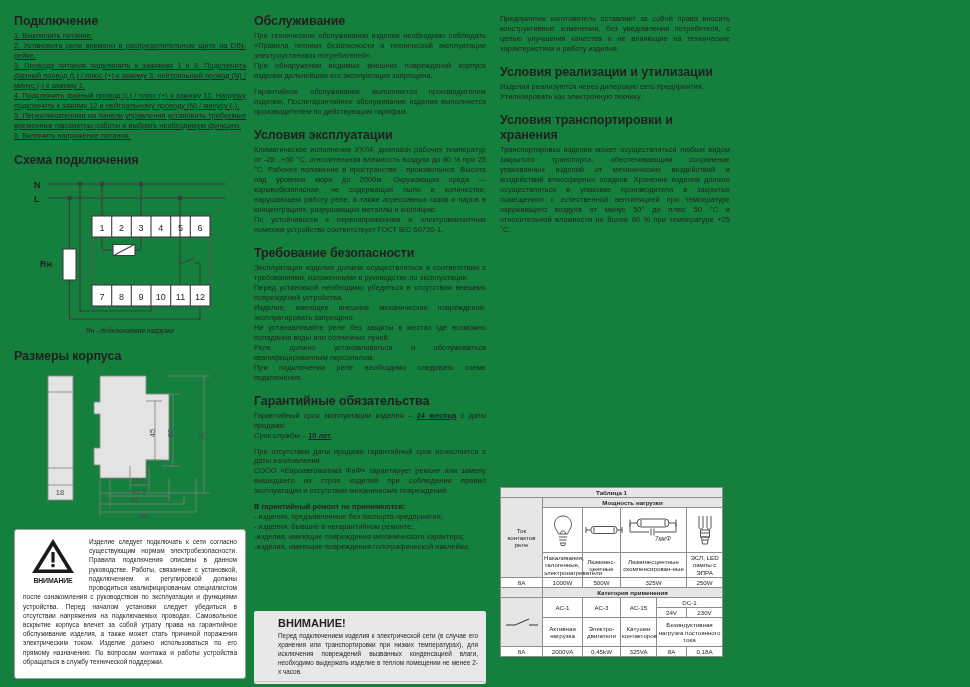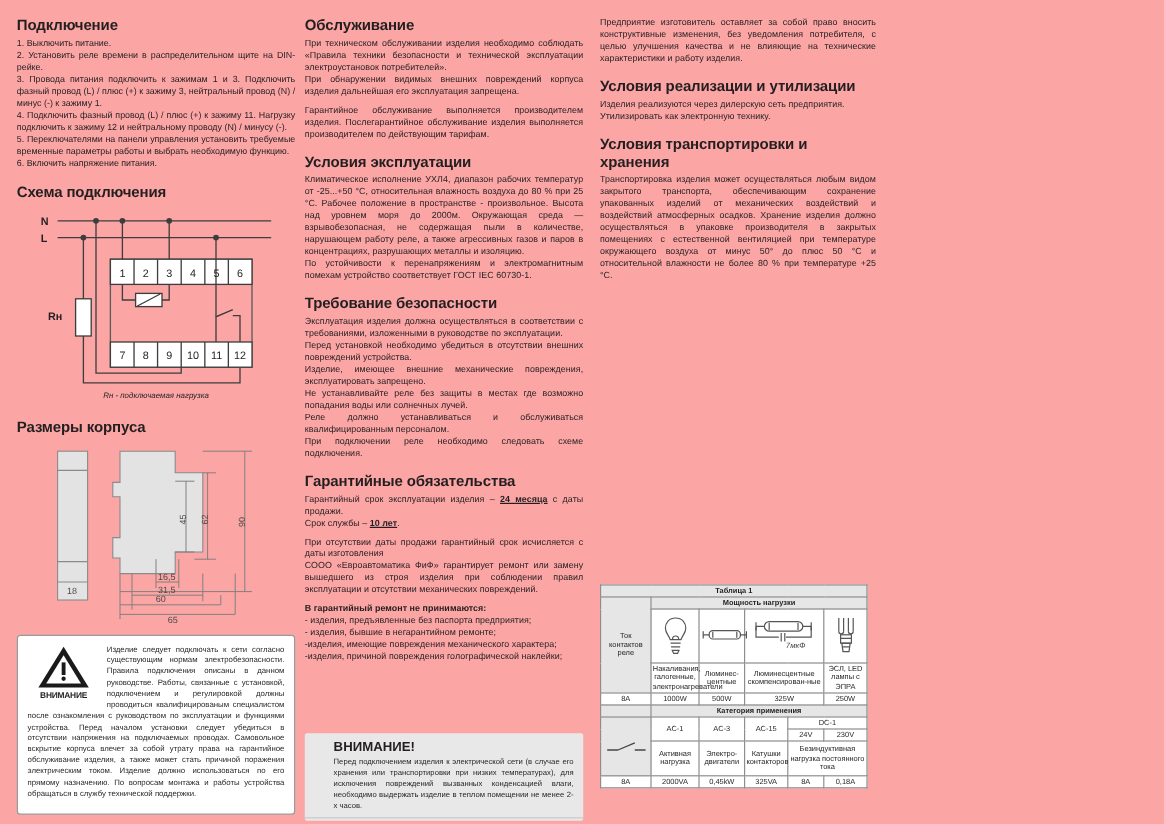--- a/index.html
+++ b/index.html
@@ -6,21 +6,21 @@
   body{
     width:970px;height:687px;
     background:#ffffff;
     font-family:"Liberation Sans", sans-serif;
     color:#231f20;
     overflow:hidden;
   }
   .page{
     position:relative;
     width:970px;height:687px;
-    background:#fca5a5;
+    background:#15803d;
     box-sizing:border-box;
   }
   .col{
     position:absolute;
     top:14px;
     box-sizing:border-box;
   }
   #col-left{left:14px;width:232px;}
   #col-mid{left:254px;width:232px;}
   #col-right{left:500px;width:230px;}
@@ -39,20 +39,21 @@
     margin:0 0 0 0;
     text-align:justify;
     letter-spacing:0.05px;
   }
   p.body.gap{margin-top:6px;}
   p.list{
     font-size:7.4px;
     line-height:1.35;
     margin:0;
     text-align:justify;
+    text-decoration:underline;
   }
   b{font-weight:bold;text-decoration:underline;}
 
   
   .wiring{position:relative;width:232px;height:172px;margin-top:3px;}
   .wiring svg{display:block;}
   .cap-rn{
     position:absolute;left:0;top:156px;width:232px;
     text-align:center;font-size:6.6px;font-style:italic;
   }
@@ -292,21 +293,21 @@
     </p>
     <p class="body">
       <span>Срок службы – </span><b>10 лет</b><span>.</span>
     </p>
     <p class="body gap">При отсутствии даты продажи гарантийный срок исчисляется с даты изготовления</p>
     <p class="body">СООО «Евроавтоматика ФиФ» гарантирует ремонт или замену вышедшего из строя изделия при соблюдении правил эксплуатации и отсутствии механических повреждений.</p>
     <p class="body" style="margin-top:6px;font-weight:bold">В гарантийный ремонт не принимаются:</p>
     <p class="body">- изделия, предъявленные без паспорта предприятия;</p>
     <p class="body">- изделия, бывшие в негарантийном ремонте;</p>
     <p class="body">-изделия, имеющие повреждения механического характера;</p>
-    <p class="body">-изделия, причиной повреждения голографической наклейки;</p>
+    <p class="body">-изделия, имеющие повреждения голографической наклейки;</p>
   </div>
 
   <div class="att2">
     <div class="hd">ВНИМАНИЕ!</div>
     <p>Перед подключением изделия к электрической сети (в случае его хранения или транспортировки при низких температурах), для исключения повреждений вызванных конденсацией влаги, необходимо выдержать изделие в теплом помещении не менее 2-х часов.</p>
   </div>
   <div class="sep"></div>
 
   <div class="col" id="col-right">
     <p class="body">Предприятие изготовитель оставляет за собой право вносить конструктивные изменения, без уведомления потребителя, с целью улучшения качества и не влияющие на технические характеристики и работу изделия.</p>

